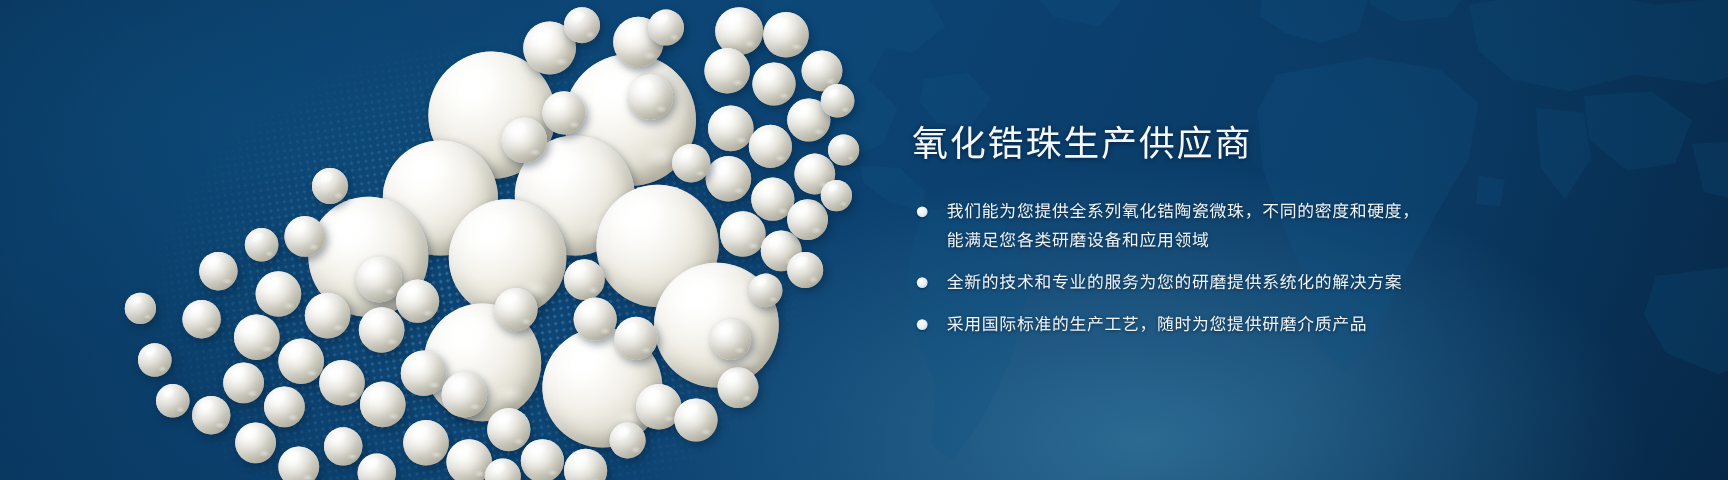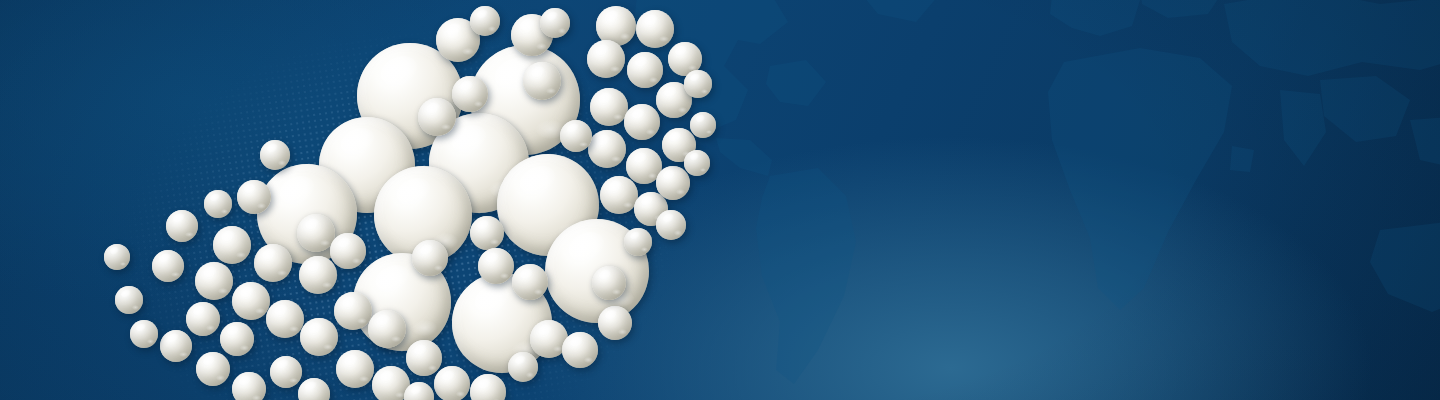--- a/index.html
+++ b/index.html
@@ -267,16 +267,36 @@
     <span class="bead" style="left:690px;top:112px;width:26px;height:26px;"></span>
     <span class="bead" style="left:684px;top:150px;width:26px;height:26px;"></span>
     <span class="bead" style="left:656px;top:210px;width:30px;height:30px;"></span>
     <span class="bead" style="left:624px;top:228px;width:28px;height:28px;"></span>
     <span class="bead" style="left:404px;top:382px;width:30px;height:30px;"></span>
     <span class="bead" style="left:508px;top:352px;width:30px;height:30px;"></span>
   </div>
 
   <div class="copy">
 
-
+    <h1 class="headline">氧化锆珠生产供应商</h1>
+
+    <ul class="bullets">
+
+      <li class="bullet">
+        <span class="dot"></span>
+        <span class="bullet-line">我们能为您提供全系列氧化锆陶瓷微珠，不同的密度和硬度，</span>
+        <span class="bullet-line">能满足您各类研磨设备和应用领域</span>
+      </li>
+
+      <li class="bullet">
+        <span class="dot"></span>
+        <span class="bullet-line">全新的技术和专业的服务为您的研磨提供系统化的解决方案</span>
+      </li>
+
+      <li class="bullet">
+        <span class="dot"></span>
+        <span class="bullet-line">采用国际标准的生产工艺，随时为您提供研磨介质产品</span>
+      </li>
+
+    </ul>
   </div>
 
 </div>
 
 </body></html>

